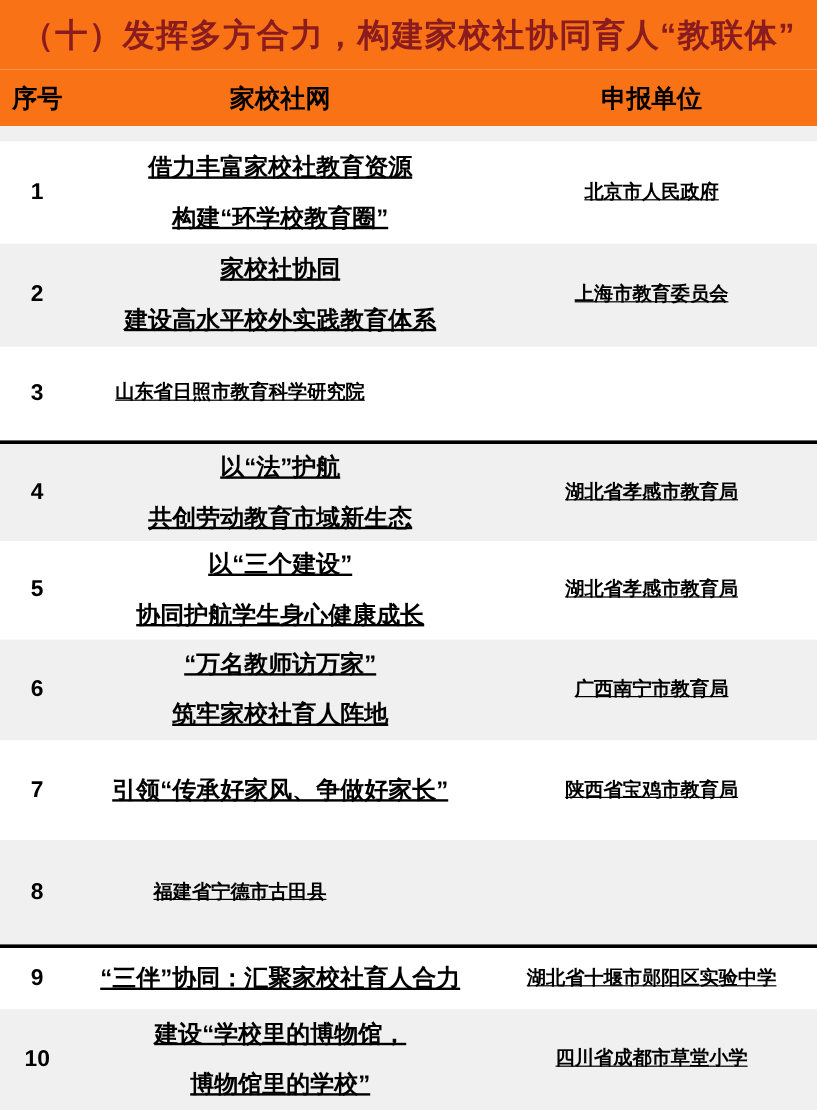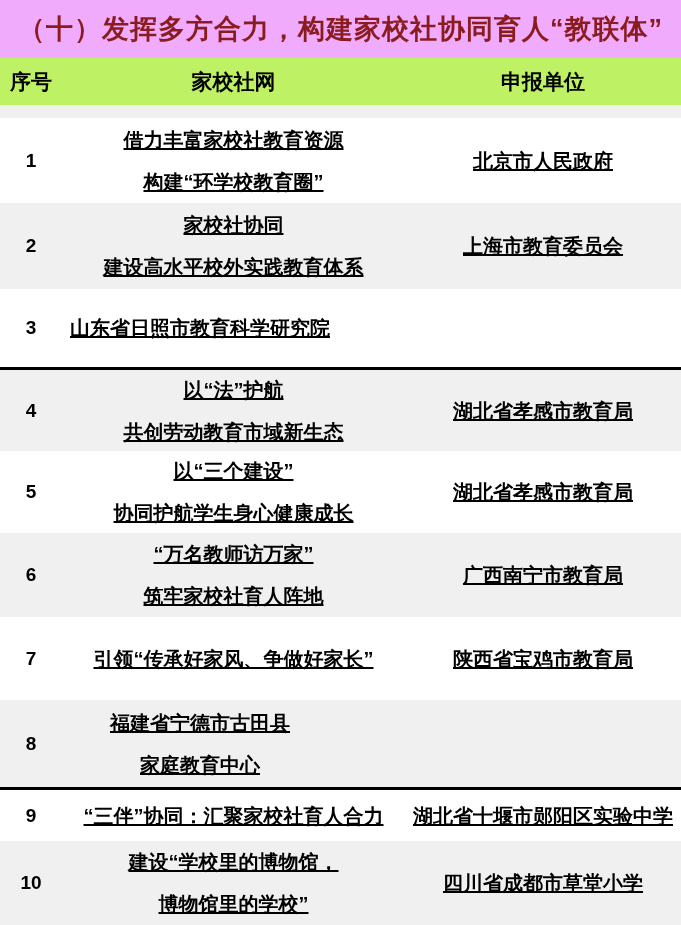--- a/index.html
+++ b/index.html
@@ -6,42 +6,42 @@
   html, body { width: 681px; }
   body {
     width: 681px; height: 925px; overflow: hidden;
     background: #ffffff;
     font-family: "Liberation Sans", "DejaVu Sans", sans-serif;
     font-weight: bold;
     color: #000000;
   }
   .title-bar {
     height: 58px;
-    background: #f0abfc;
+    background: #f97316;
     color: #8a1b1e;
     font-size: 27px;
     letter-spacing: 1px;
     display: flex; align-items: center; justify-content: center;
     white-space: nowrap;
   }
   .row {
     display: flex; width: 100%;
   }
   .row.white { background: #ffffff; }
   .row.gray  { background: #f0f0f0; }
   .cell {
     display: flex; flex-direction: column;
     align-items: center; justify-content: center;
     text-align: center;
   }
   .cell.no   { width: 62px;  font-size: 19px; }
   .cell.name { width: 343px; font-size: 20px; }
-  .cell.unit { width: 276px; font-size: 20px; }
+  .cell.unit { width: 276px; font-size: 16px; }
   .line { line-height: 42px; white-space: nowrap; text-decoration: underline; }
-  .header-row { height: 47px; background: #bef264; }
+  .header-row { height: 47px; background: #f97316; }
   .header-row .cell { font-size: 21px; }
   .grayband { height: 13px; background: #f0f0f0; }
   .hr { height: 3px; background: #000000; }
   .r1  { height: 85px; }
   .r2  { height: 86px; }
   .r3  { height: 78px; }
   .r4  { height: 81px; }
   .r5  { height: 82px; }
   .r6  { height: 84px; }
   .r7  { height: 83px; }
@@ -133,21 +133,20 @@
   </div>
   <div class="cell unit">
     <div class="line">陕西省宝鸡市教育局</div>
   </div>
 </div>
 
 <div class="row gray r8">
   <div class="cell no">8</div>
   <div class="cell unit">
     <div class="line">福建省宁德市古田县</div>
-    <div class="line">家庭教育中心</div>
   </div>
 </div>
 
 <div class="hr"></div>
 
 <div class="row white r9">
   <div class="cell no">9</div>
   <div class="cell name">
     <div class="line">“三伴”协同：汇聚家校社育人合力</div>
   </div>

